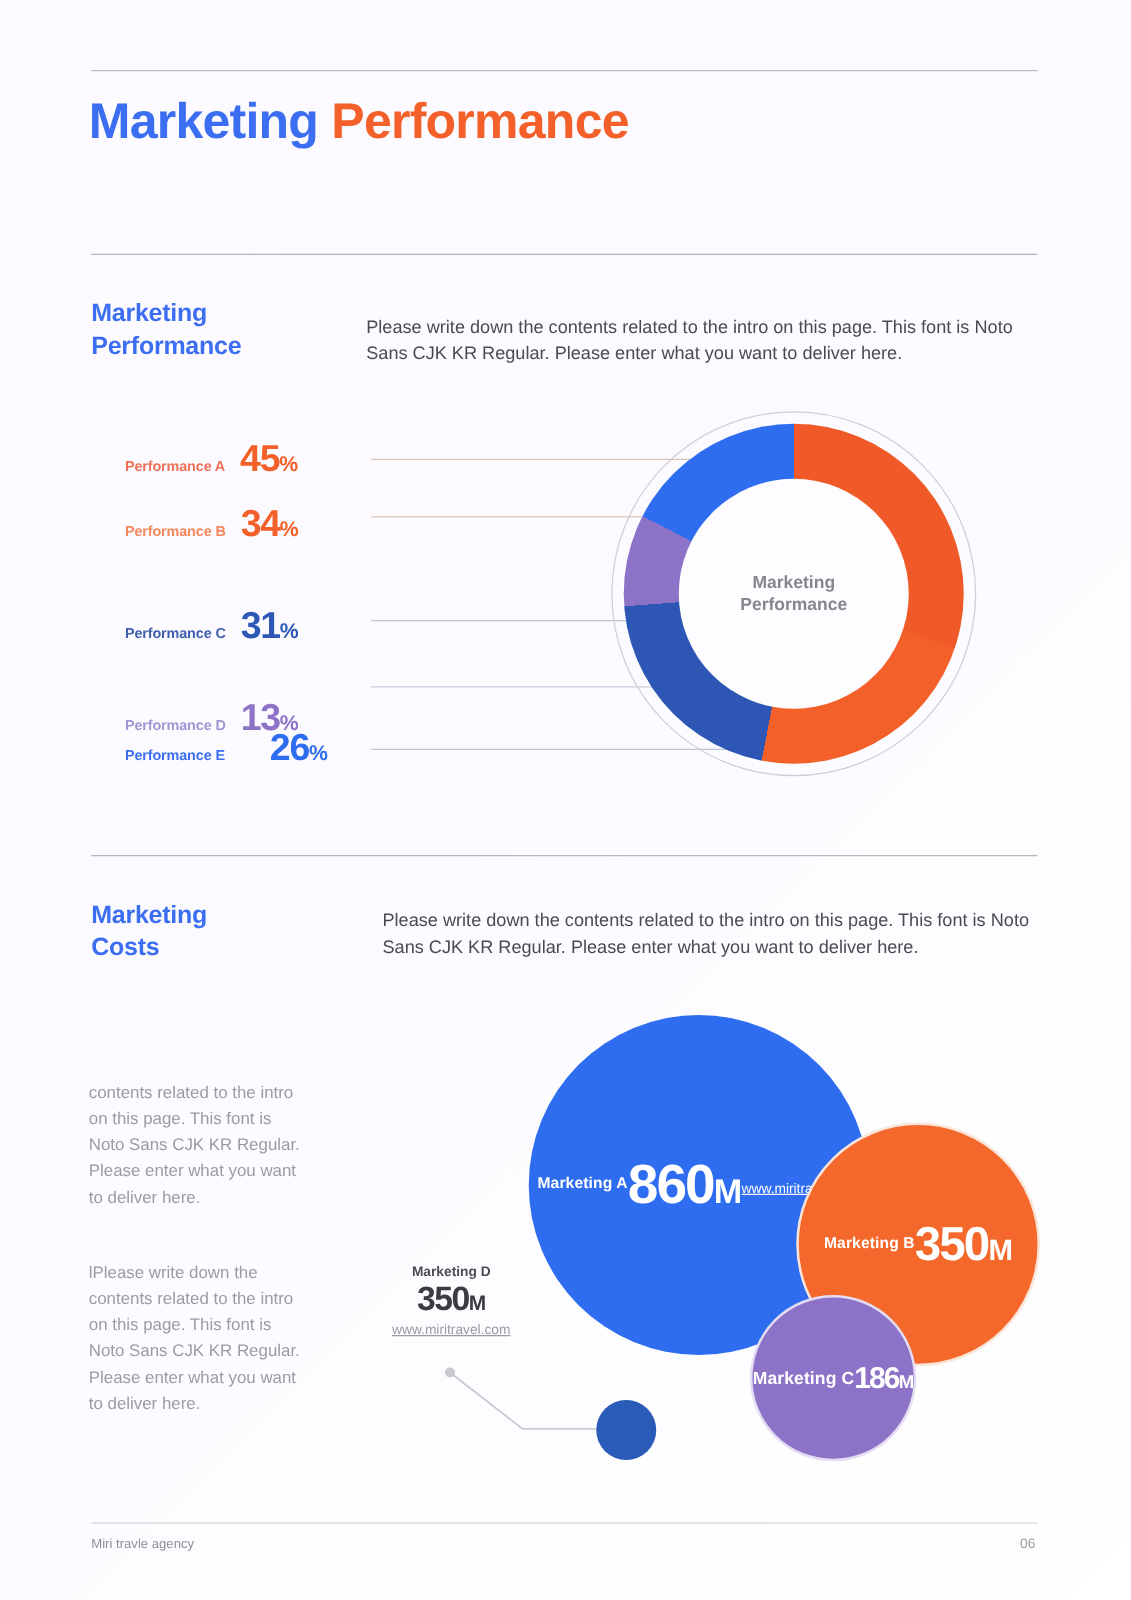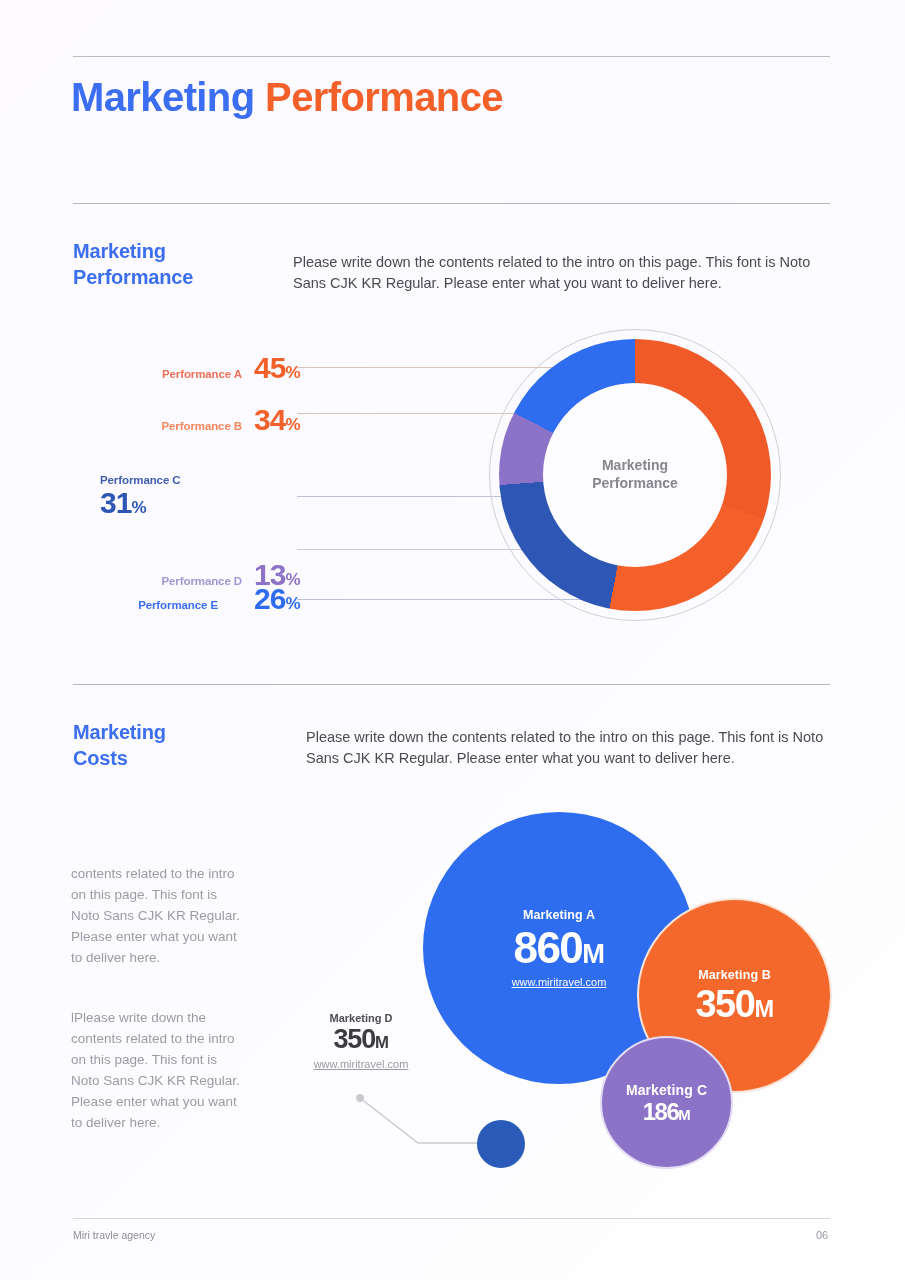--- a/index.html
+++ b/index.html
@@ -69,21 +69,20 @@
   .intro.two { left: 306px; top: 727px; width: 530px; }
 
   
   .legend-row {
     position: absolute;
     left: 100px;
     width: 200px;
     height: 36px;
     display: flex;
     align-items: baseline;
-    justify-content: flex-end;
   }
   .legend-label {
     font-size: 11.5px;
     font-weight: bold;
     letter-spacing: -0.1px;
     margin-right: 12px;
     white-space: nowrap;
   }
   .legend-value {
     font-size: 30px;
@@ -167,21 +166,20 @@
     color: #9b9ba4;
   }
   .costs-para.p1 { top: 864px; }
   .costs-para.p2 { top: 1008px; }
 
   
   .bubble {
     position: absolute;
     border-radius: 50%;
     display: flex;
-    flex-direction: column;
     align-items: center;
     justify-content: center;
     color: #ffffff;
     text-align: center;
   }
   .bubble .bname {
     font-size: 12.5px;
     font-weight: bold;
     letter-spacing: 0.1px;
   }
@@ -304,21 +302,21 @@
     <span class="legend-value" style="color:#f4602a;">
       <span>45</span><span class="pct">%</span>
     </span>
   </div>
   <div class="legend-row" style="top:403px;">
     <span class="legend-label" style="color:#f4875c;">Performance B</span>
     <span class="legend-value" style="color:#f4602a;">
       <span>34</span><span class="pct">%</span>
     </span>
   </div>
-  <div class="legend-row" style="top:484px;flex-direction:column;">
+  <div class="legend-row" style="top:484px;">
     <span class="legend-label" style="color:#3f5fae;">Performance C</span>
     <span class="legend-value" style="color:#2d56b5;">
       <span>31</span><span class="pct">%</span>
     </span>
   </div>
   <div class="legend-row" style="top:558px;">
     <span class="legend-label" style="color:#a396d4;">Performance D</span>
     <span class="legend-value" style="color:#8d73c8;">
       <span>13</span><span class="pct">%</span>
     </span>

